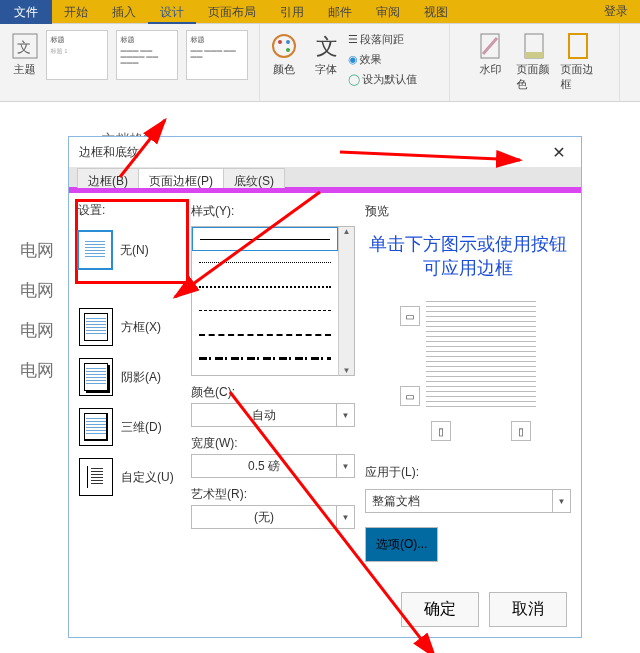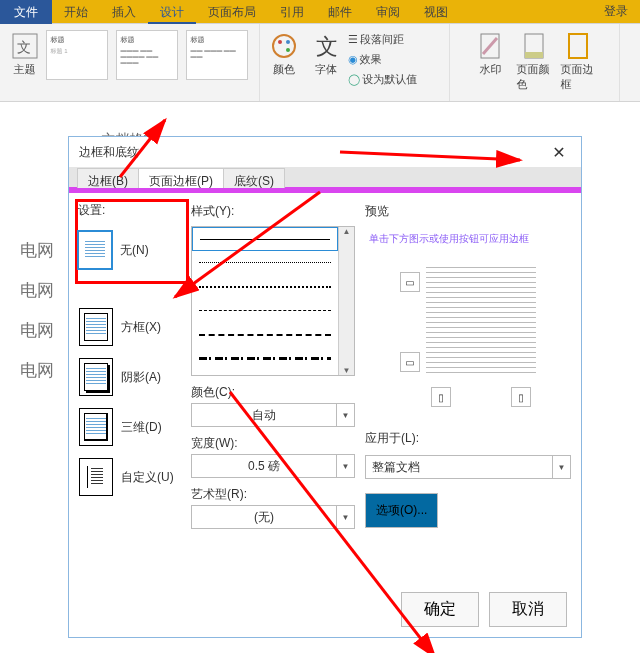--- a/index.html
+++ b/index.html
@@ -246,21 +246,21 @@
         </div>
       <div class="lbl">艺术型(R):</div>
       <div class="combo">
           <div class="cv">(无)</div>
           <div class="cd">▼</div>
         </div>
     </div>
 
     <div class="col-r">
       <div class="hdr">预览</div>
-      <div style="text-align:left;font-size:10px;color:#8b5cf6;padding:6px 4px">单击下方图示或使用按钮可应用边框</div>
+      <div style="text-align:center;font-size:18px;color:#1d4ed8;padding:6px 4px">单击下方图示或使用按钮可应用边框</div>
       <div class="prev-box">
         <div style="display:flex;gap:6px;align-items:center">
           <div style="display:flex;flex-direction:column;gap:60px">
             <div class="tog">▭</div>
             <div class="tog">▭</div>
           </div>
           <div class="prev-page"></div>
         </div>
         <div style="display:flex;gap:60px;margin-left:26px">
           <div class="tog">▯</div>

